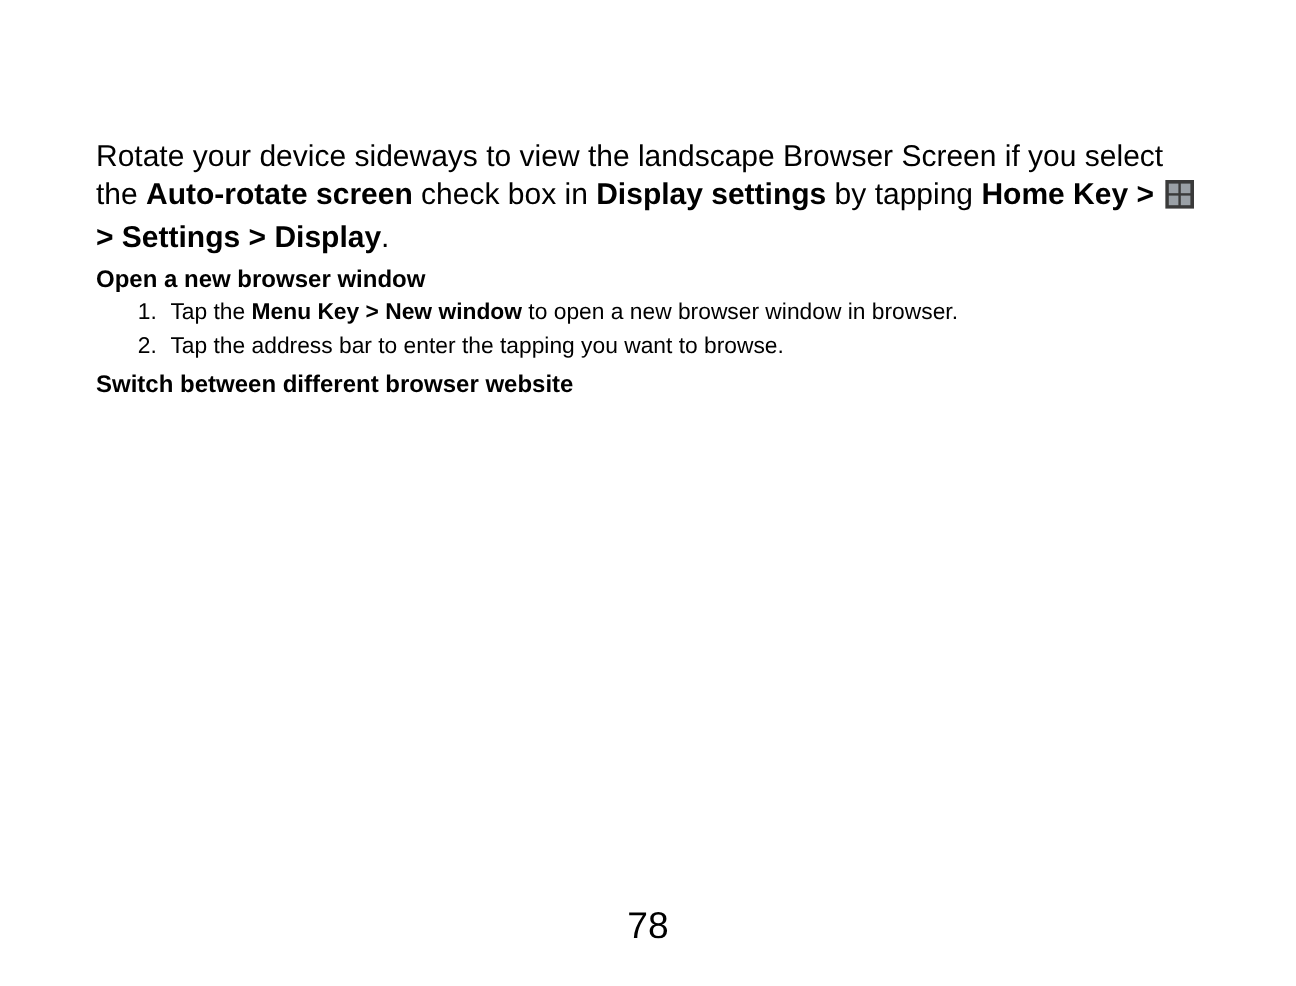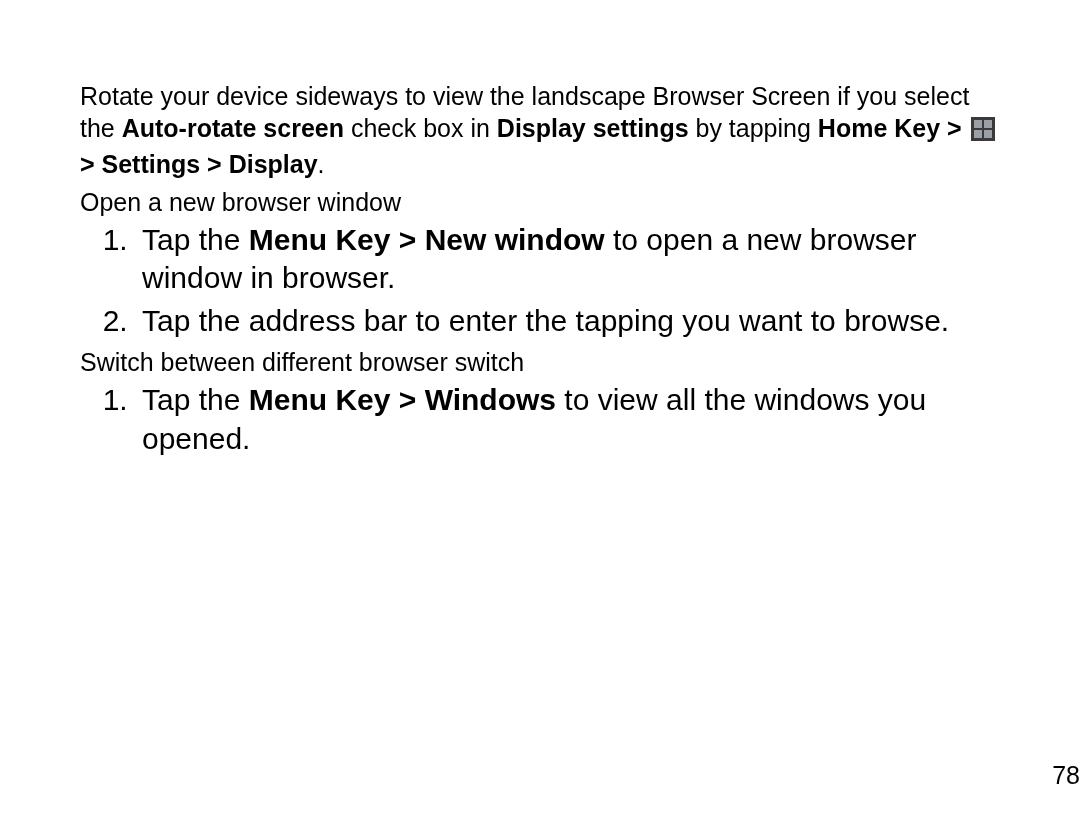--- a/index.html
+++ b/index.html
@@ -6,63 +6,63 @@
     margin: 0;
     padding: 0;
     width: 1080px;
     height: 822px;
     background: #ffffff;
     font-family: Arial, Helvetica, sans-serif;
     color: #000;
   }
   .page {
     box-sizing: border-box;
-    padding: 76px 80px 40px 80px;
+    padding: 110px 80px 40px 80px;
     width: 1080px;
     height: 822px;
     position: relative;
   }
   .body-text {
     font-size: 25px;
     line-height: 1.28;
   }
   .heading {
-    font-size: 25px;
-    font-weight: normal;
+    font-size: 20px;
+    font-weight: bold;
     margin-top: 8px;
     margin-bottom: 4px;
   }
   .bold { font-weight: bold; }
   ol {
     margin: 4px 0 8px 0;
     padding-left: 56px;
   }
   ol li {
-    font-size: 30px;
+    font-size: 19px;
     line-height: 1.28;
     padding-left: 6px;
     margin-bottom: 4px;
   }
   .para {
     font-size: 25px;
     line-height: 1.28;
     margin: 4px 0 6px 0;
   }
   .apps-icon {
     display: inline-block;
     vertical-align: -4px;
     margin: 0 2px;
   }
   .page-number {
     position: absolute;
     bottom: 32px;
     left: 0;
     width: 1080px;
-    text-align: right;
-    font-size: 25px;
+    text-align: center;
+    font-size: 31px;
   }
 </style>
 </head>
 <body>
 
 <div class="page">
 
   <p class="para body-text">
     <span>Rotate your device sideways to view the landscape Browser Screen if you select the </span><span class="bold">Auto-rotate screen</span><span> check box in </span><span class="bold">Display settings</span><span> by tapping </span><span class="bold">Home Key &gt; </span><span class="apps-icon"><svg width="24" height="24" viewBox="0 0 24 24">
           <rect x="0" y="0" width="24" height="24" fill="#3a3a3a"></rect>
@@ -77,23 +77,18 @@
 
   <ol>
     <li>
       <span>Tap the </span><span class="bold">Menu Key &gt; New window</span><span> to open a new browser window in browser.</span>
     </li>
     <li>
       <span>Tap the address bar to enter the tapping you want to browse.</span>
     </li>
   </ol>
 
-  <div class="heading">Switch between different browser switch</div>
+  <div class="heading">Switch between different browser website</div>
 
 
-  <ol>
-    <li>
-      <span>Tap the </span><span class="bold">Menu Key &gt; Windows</span><span> to view all the windows you opened.</span>
-    </li>
-  </ol>
 
   <div class="page-number">78</div>
 </div>
 
 </body></html>

